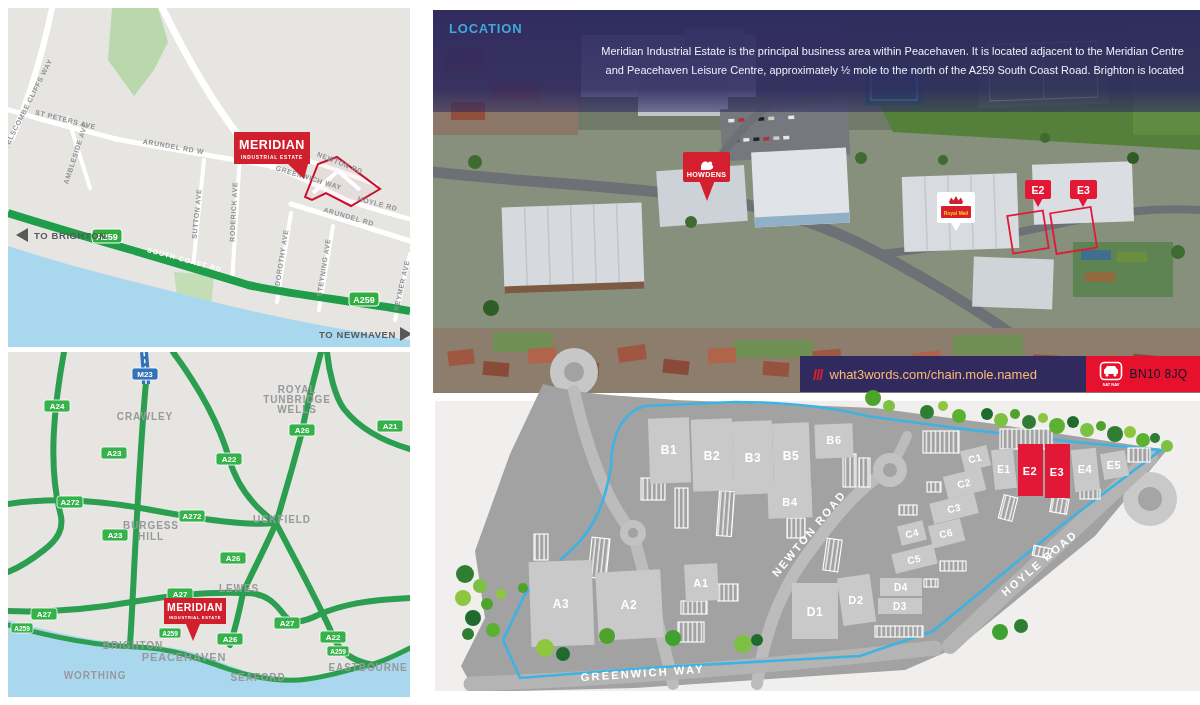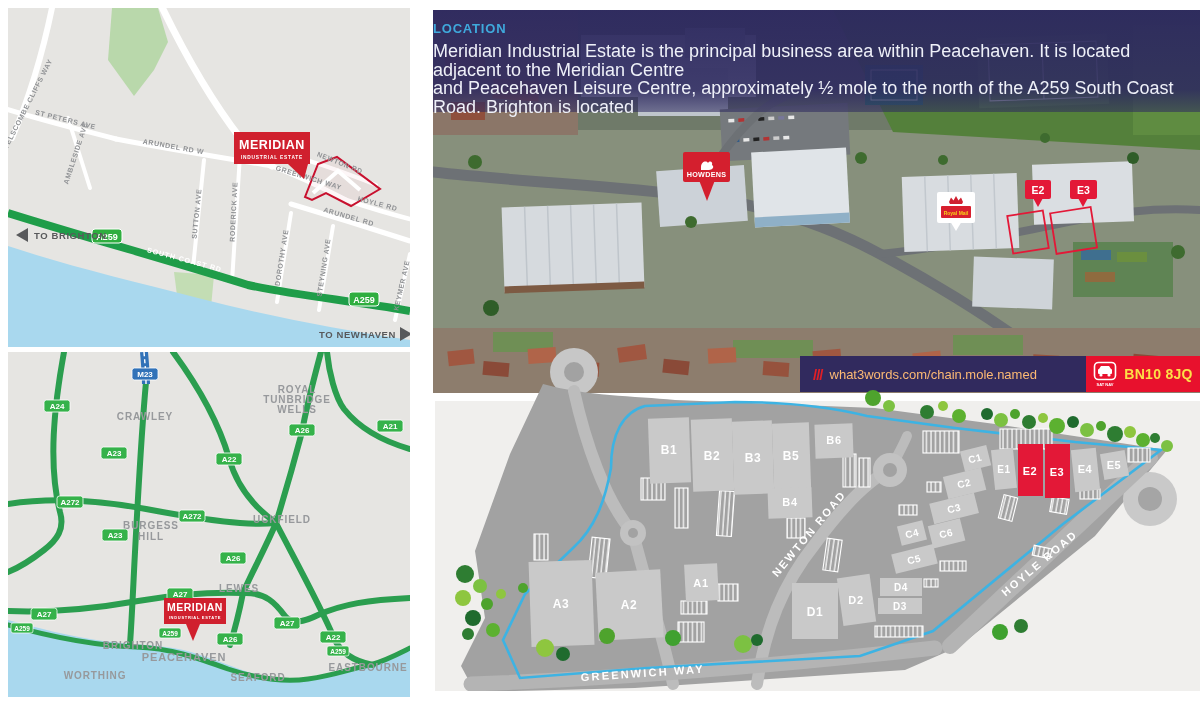--- a/index.html
+++ b/index.html
@@ -12,30 +12,30 @@
   #site-plan{left:435px;top:336px;width:765px;height:355px;z-index:5;pointer-events:none;}
   svg{display:block;}
   svg text{font-family:"Liberation Sans",sans-serif;}
   .rlabel{fill:#8f9194;font-weight:bold;letter-spacing:.6px;}
   .city{fill:#97999c;font-weight:bold;letter-spacing:.9px;}
   .unit-label{fill:#ffffff;font-weight:bold;letter-spacing:.6px;}
   .roadname{fill:#ffffff;font-weight:bold;letter-spacing:2.2px;}
   
   .loc-overlay{position:absolute;left:0;top:0;width:767px;height:102px;
      background:linear-gradient(180deg,rgba(45,41,95,.96) 0%,rgba(45,41,95,.88) 78%,rgba(45,41,95,.55) 100%);
-     box-sizing:border-box;padding:11px 0;z-index:3;}
+     box-sizing:border-box;padding:11px 16px;z-index:3;}
   .loc-heading{color:#3fa9dc;font-size:13px;font-weight:bold;letter-spacing:.8px;margin-bottom:6px;}
-  .loc-line{color:#eef0f8;font-size:18px;line-height:18.5px;}
+  .loc-line{color:#eef0f8;font-size:11px;line-height:18.5px;text-align:right;}
   .w3w-bar{position:absolute;left:367px;top:346px;width:286px;height:36px;background:#312a5e;
      display:flex;align-items:center;box-sizing:border-box;padding-left:13px;z-index:4;}
   .w3w-slashes{color:#e11f26;font-weight:bold;font-size:15px;margin-right:7px;letter-spacing:-1px;}
   .w3w-text{color:#fdba74;font-size:13px;}
   .postcode-bar{position:absolute;left:653px;top:346px;width:114px;height:36px;background:#e8112d;
      display:flex;align-items:center;justify-content:center;gap:7px;z-index:4;}
-  .postcode-text{color:#fde047;font-weight:bold;font-size:14px;letter-spacing:.3px;}
+  .postcode-text{color:#0f172a;font-weight:normal;font-size:12px;letter-spacing:.3px;}
 </style>
 </head>
 <body>
 
 <div class="panel" id="street-map">
 <svg width="402" height="339" viewBox="0 0 402 339">
   <rect width="402" height="339" fill="#e6e5e2"></rect>
   <g>
     <polygon points="104,0 150,0 160,34 146,62 126,88 100,52" fill="#b9d8ab"></polygon>
     <polygon points="166,264 206,267 203,299 170,295" fill="#c3ddb4"></polygon>

